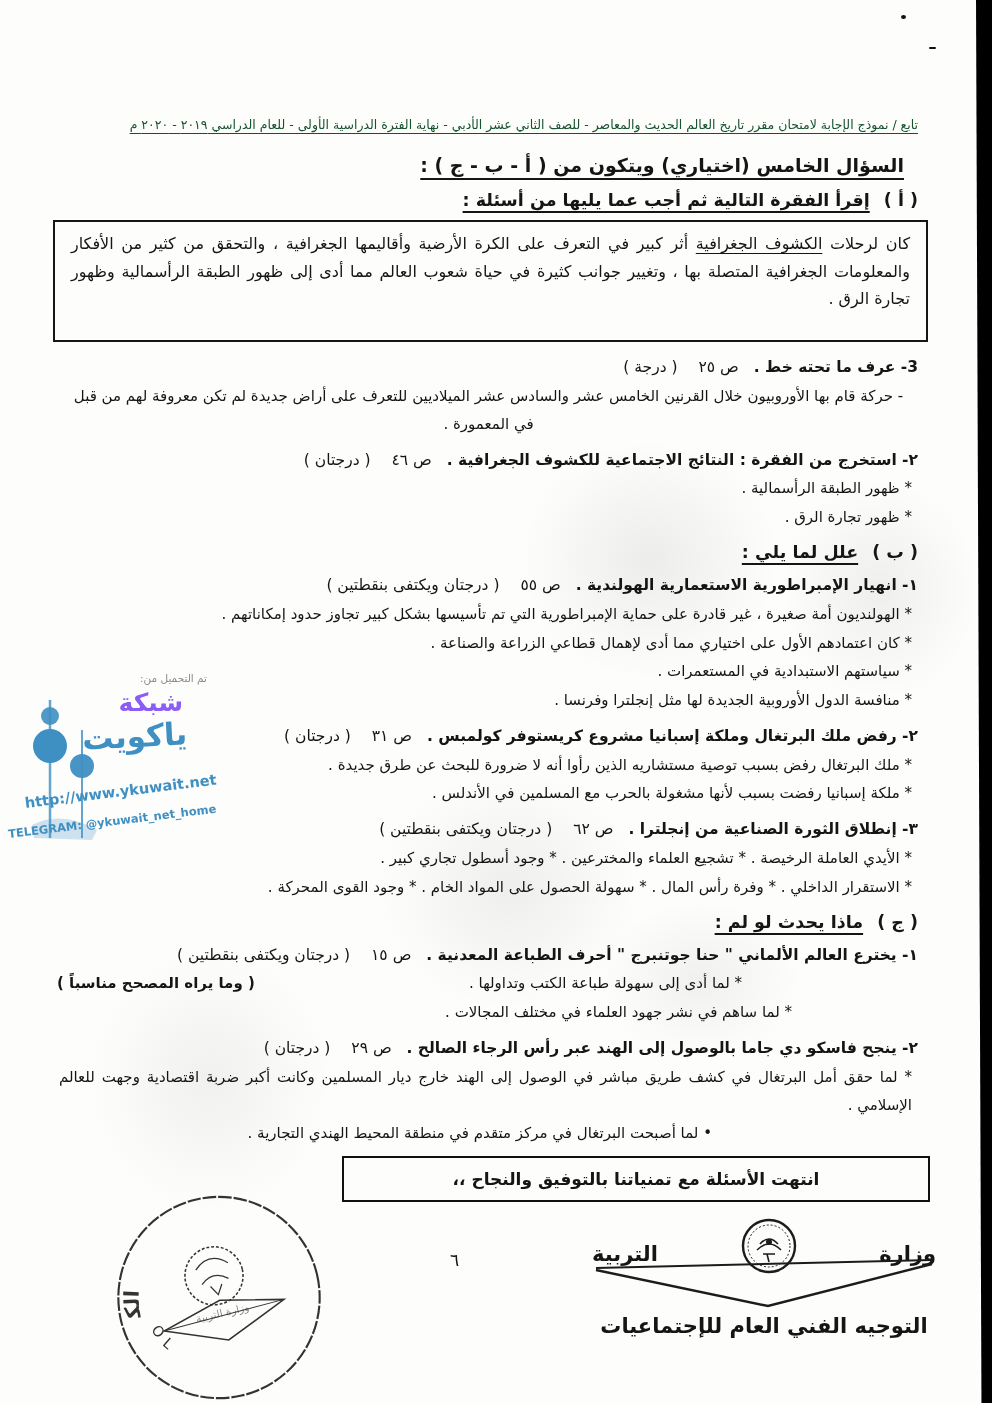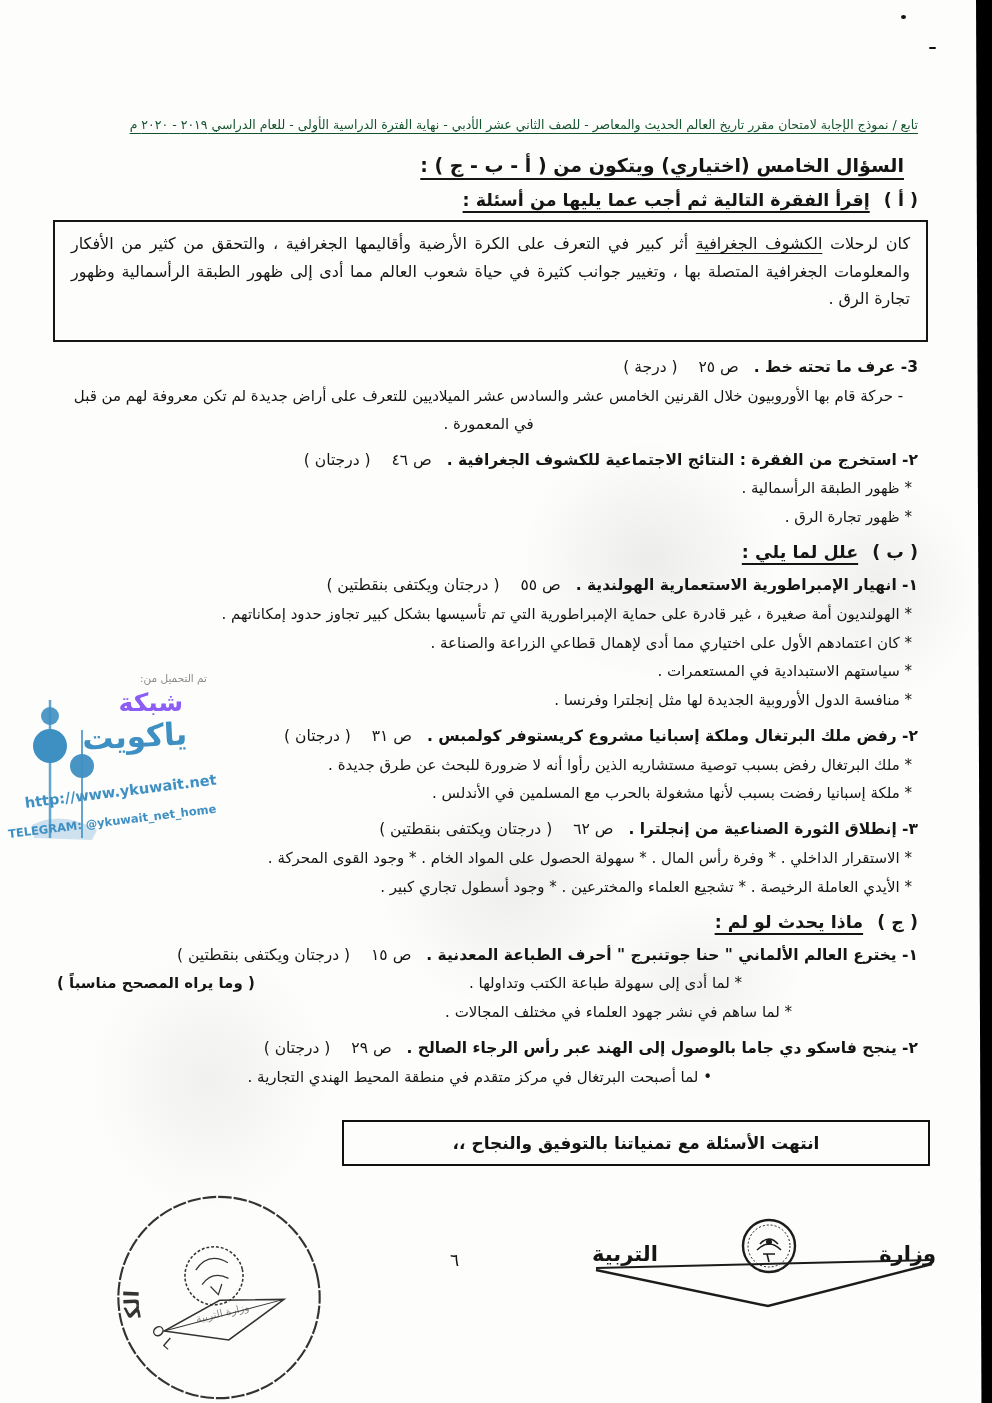--- a/index.html
+++ b/index.html
@@ -40,21 +40,21 @@
   .ans{font-size:15px;line-height:1.85;margin:1px 6px 1px 0;text-align:right;}
   .ans.center{text-align:center;padding:0 8px 0 18px;}
   .ans.justify{text-align:justify;padding-left:4px;}
   .row{display:flex;justify-content:space-between;align-items:flex-start;}
   .row .atext{margin-right:170px;text-align:center;}
   .row .note{font-weight:bold;white-space:nowrap;margin-left:2px;}
   .ind-120{padding-right:120px;}
   .ind-200{padding-right:200px;}
 
   .end-box{
-    border:2.5px solid #111;width:572px;margin:28px -12px 0 auto;
+    border:2.5px solid #111;width:572px;margin:8px -12px 0 auto;
     text-align:center;padding:11px 6px;
   }
   .end-box span{font-size:17px;font-weight:bold;}
 
   
   .footer{position:absolute;right:56px;top:1222px;width:344px;z-index:3;}
   .footer .row1{display:flex;align-items:center;justify-content:space-between;font-size:21px;font-weight:bold;}
   .footer .chev{display:block;margin:-30px 0 0 0;}
   .footer .dept{font-size:21px;font-weight:bold;text-align:center;margin-top:0px;letter-spacing:-0.3px;}
 
@@ -145,22 +145,22 @@
     <span class="marks">( درجتان )</span>
   </div>
   <div class="ans">* ملك البرتغال رفض بسبب توصية مستشاريه الذين رأوا أنه لا ضرورة للبحث عن طرق جديدة .</div>
   <div class="ans">* ملكة إسبانيا رفضت بسبب لأنها مشغولة بالحرب مع المسلمين في الأندلس .</div>
 
   <div class="qline">
     <span class="lbl">٣- إنطلاق الثورة الصناعية من إنجلترا .</span>
     <span class="ref">ص ٦٢</span>
     <span class="marks">( درجتان ويكتفى بنقطتين )</span>
   </div>
+  <div class="ans">* الأيدي العاملة الرخيصة .   * تشجيع العلماء والمخترعين .   * وجود أسطول تجاري كبير .</div>
   <div class="ans">* الاستقرار الداخلي .   * وفرة رأس المال .   * سهولة الحصول على المواد الخام . * وجود القوى المحركة .</div>
-  <div class="ans">* الأيدي العاملة الرخيصة .   * تشجيع العلماء والمخترعين .   * وجود أسطول تجاري كبير .</div>
 
   <div class="sec-head">
     <span class="pref">( ج )</span>
     <span class="u">ماذا يحدث لو لم :</span>
   </div>
 
   <div class="qline">
     <span class="lbl">١- يخترع العالم الألماني " حنا جوتنبرج " أحرف الطباعة المعدنية .</span>
     <span class="ref">ص ١٥</span>
     <span class="marks">( درجتان ويكتفى بنقطتين )</span>
@@ -169,20 +169,21 @@
     <span class="atext">* لما أدى إلى سهولة طباعة الكتب وتداولها .</span>
     <span class="note">( وما يراه المصحح مناسباً )</span>
   </div>
   <div class="ans ind-120">* لما ساهم في نشر جهود العلماء في مختلف المجالات .</div>
 
   <div class="qline">
     <span class="lbl">٢- ينجح فاسكو دي جاما بالوصول إلى الهند عبر رأس الرجاء الصالح .</span>
     <span class="ref">ص ٢٩</span>
     <span class="marks">( درجتان )</span>
   </div>
+  <div class="ans justify">* لما حقق أمل البرتغال في كشف طريق مباشر في الوصول إلى الهند خارج ديار المسلمين وكانت أكبر ضربة اقتصادية وجهت للعالم الإسلامي .</div>
   <div class="ans ind-200">• لما أصبحت البرتغال في مركز متقدم في منطقة المحيط الهندي التجارية .</div>
 
   <div class="end-box">
     <span>انتهت الأسئلة مع تمنياتنا بالتوفيق والنجاح ،،</span>
   </div>
 
 </div>
 
 <div class="footer">
   <div class="row1">
@@ -192,20 +193,21 @@
       <circle cx="32" cy="30" r="21" fill="none" stroke="#1c1c1c" stroke-width="1" stroke-dasharray="2 2"></circle>
       <path d="M20 34 Q32 22 44 34 M23 28 Q32 18 41 28 M26 38 L38 38 M30 38 L32 46" fill="none" stroke="#1c1c1c" stroke-width="1.6"></path>
       <circle cx="32" cy="26" r="3" fill="#1c1c1c"></circle>
     </svg>
     <span>التربية</span>
   </div>
   <svg class="chev" width="344" height="58" viewBox="0 0 344 58">
     <path d="M4 12 L340 4" fill="none" stroke="#1c1c1c" stroke-width="2"></path>
     <path d="M4 14 L176 50 L340 8" fill="none" stroke="#1c1c1c" stroke-width="2.4"></path>
   </svg>
+  <div class="dept">التوجيه الفني العام للإجتماعيات</div>
 </div>
 
 <div class="pagenum">٦</div>
 
 <svg class="stamp" viewBox="0 0 218 218">
   <defs>
     <path id="arcTop" d="M 26 109 A 83 83 0 0 1 192 109"></path>
     <path id="arcBottom" d="M 34 128 A 79 79 0 0 0 184 128"></path>
   </defs>
   <circle cx="109" cy="109" r="104" fill="none" stroke="#242424" stroke-width="2.2" stroke-dasharray="14 2"></circle>

